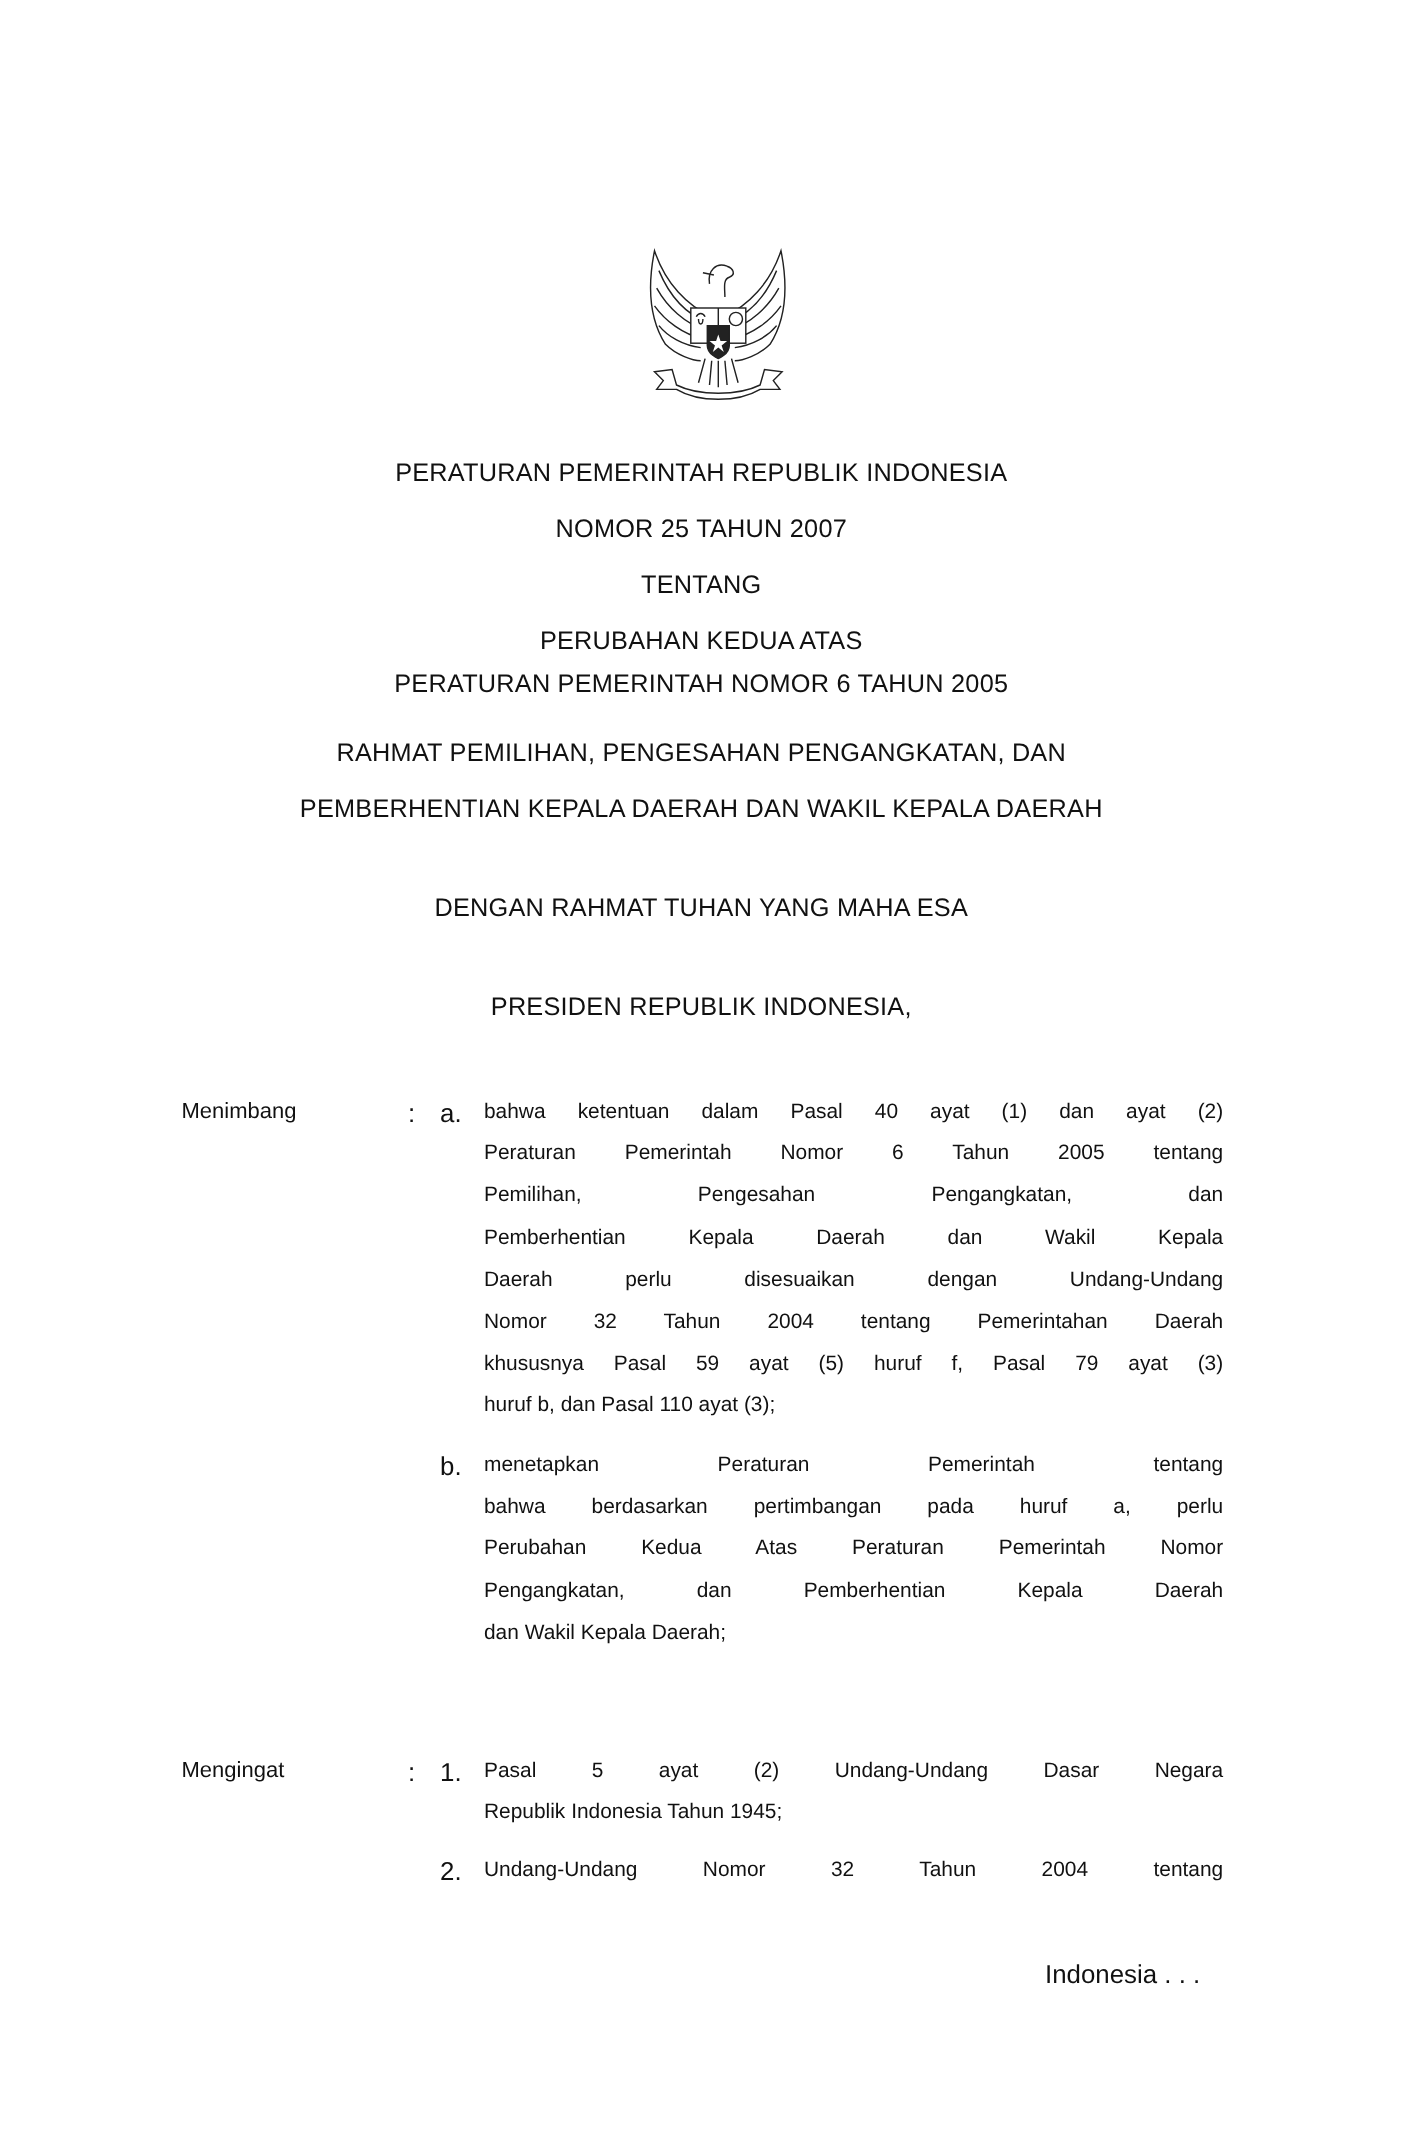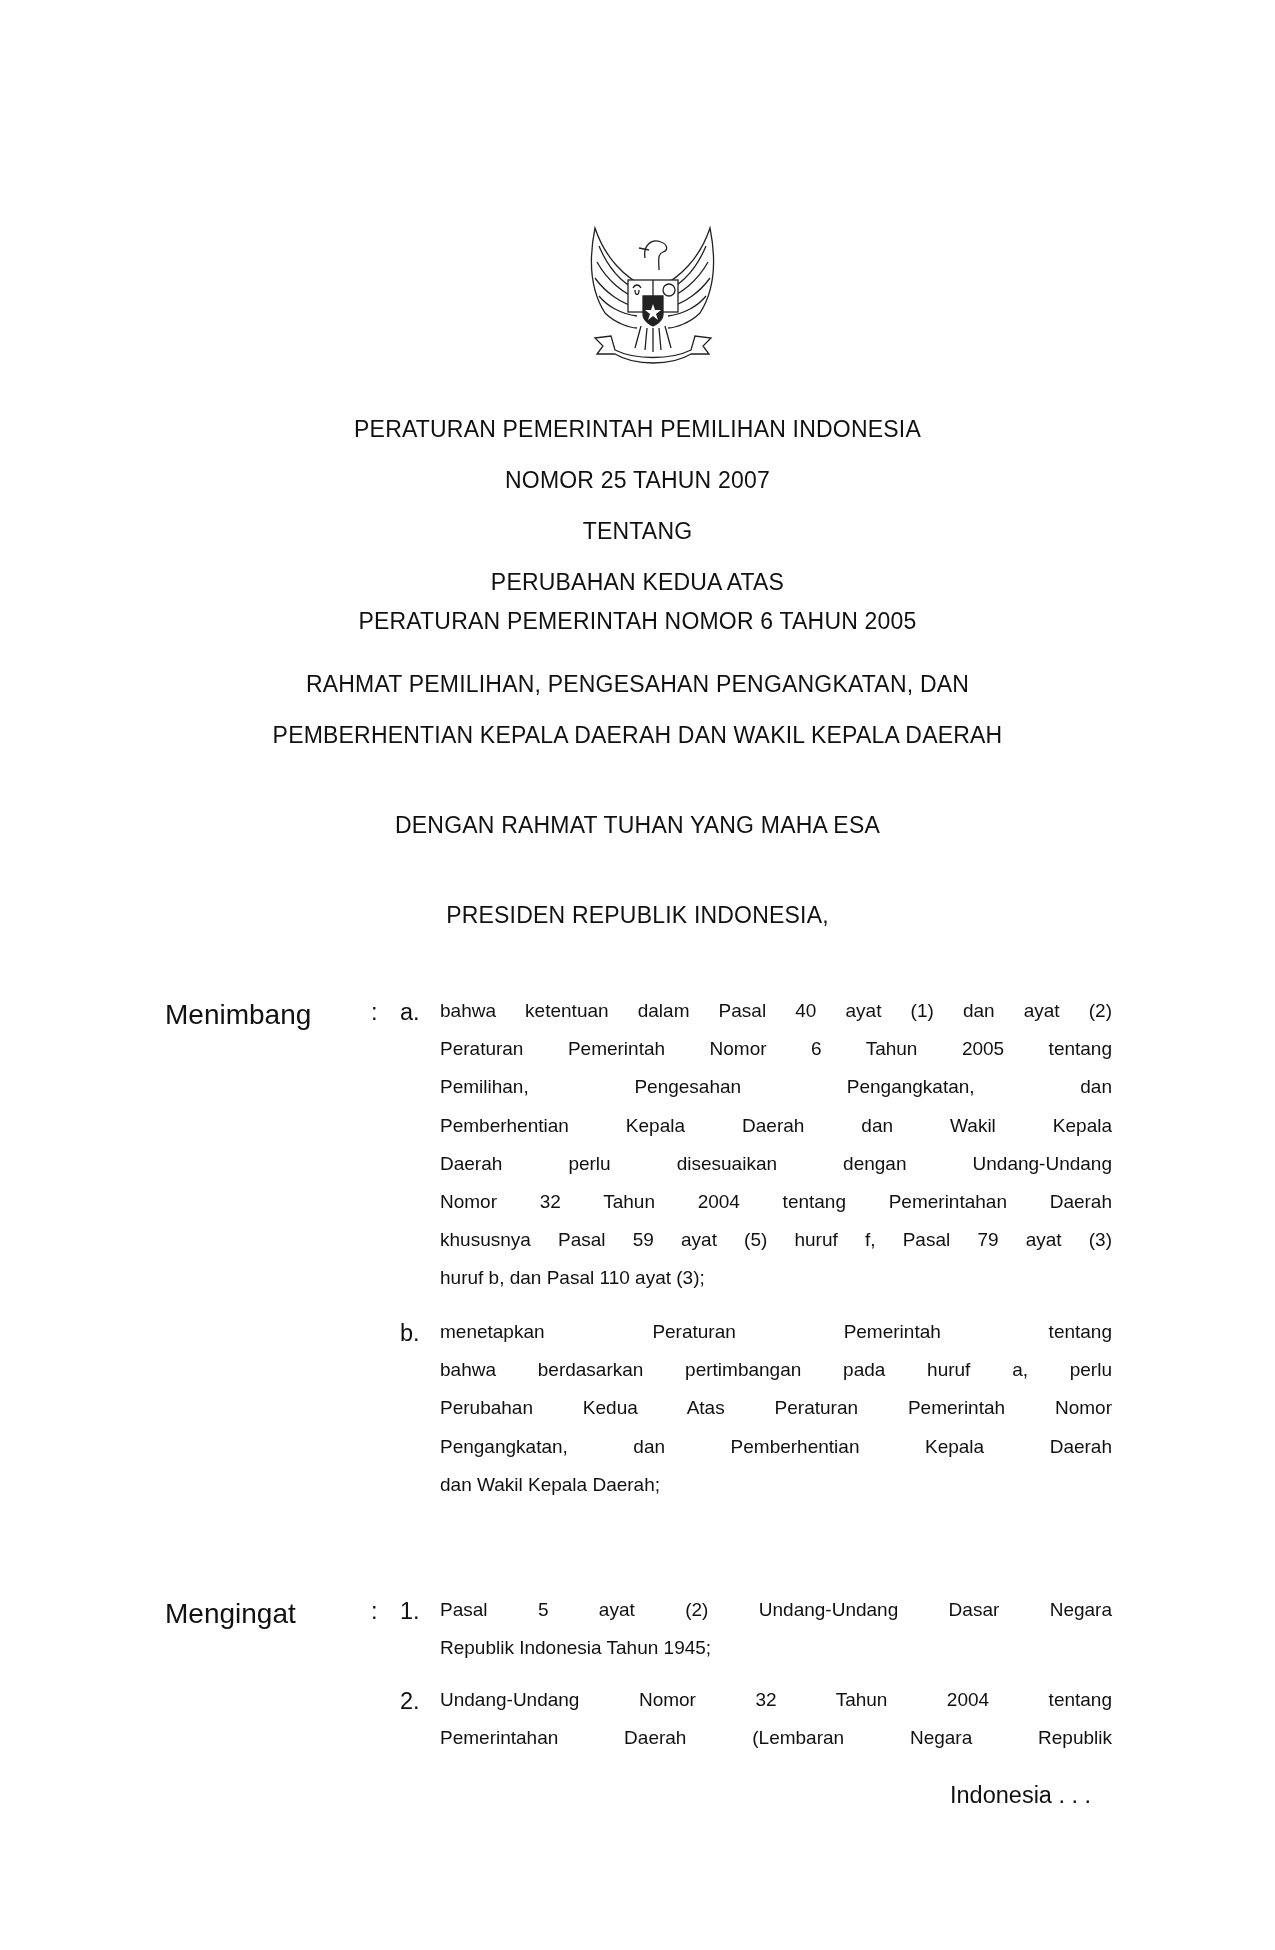--- a/index.html
+++ b/index.html
@@ -1,21 +1,21 @@
 <!DOCTYPE html>
 <html><head>
 <meta charset="utf-8">
 <style>
   html, body { margin: 0; padding: 0; background: #ffffff; }
   body { width: 1275px; height: 1950px; position: relative; overflow: hidden;
          font-family: "Liberation Sans", sans-serif; color: #111; }
   .emblem { position: absolute; left: 575px; top: 218px; width: 155px; height: 165px; }
   .title-line { position: absolute; left: 0; width: 1275px; text-align: center;
                 font-size: 23px; letter-spacing: 0.2px; }
-  .label { position: absolute; left: 165px; font-size: 28px; }
+  .label { position: absolute; left: 165px; font-size: 20px; }
   .colon { position: absolute; left: 371px; font-size: 23.5px; }
   .marker { position: absolute; font-size: 23.5px; }
   .para { position: absolute; left: 440px; width: 672px; font-size: 19px;
           line-height: 38.2px; text-align: justify; text-align-last: left; }
   .para .ln { display: block; text-align: justify; text-align-last: justify; white-space: nowrap; }
   .para .ln.last { text-align-last: left; }
   .footer { position: absolute; left: 950px; top: 1782px; font-size: 23.5px; }
 </style>
 </head>
 <body>
@@ -44,21 +44,21 @@
     <polygon points="78,86 80,92 86,92 81,96 83,102 78,98 73,102 75,96 70,92 76,92" fill="#fff" stroke="none"></polygon>
     <circle cx="94" cy="72" r="6"></circle>
     <path d="M58 70 C60 66 64 66 66 70 M60 72 C60 78 64 78 64 72"></path>
 
     <path d="M66 108 L60 130 M72 110 L70 132 M78 110 L78 134 M84 110 L86 132 M90 108 L96 130"></path>
 
     <path d="M20 120 L36 118 L40 132 C60 142 96 142 116 132 L120 118 L136 120 L128 128 L134 136 L116 136 C96 148 60 148 40 136 L22 136 L28 128 Z"></path>
   </svg>
 </div>
 
-<div class="title-line" style="top:416px">PERATURAN PEMERINTAH PEMILIHAN INDONESIA</div>
+<div class="title-line" style="top:416px">PERATURAN PEMERINTAH REPUBLIK INDONESIA</div>
 <div class="title-line" style="top:467px">NOMOR 25 TAHUN 2007</div>
 <div class="title-line" style="top:518px">TENTANG</div>
 <div class="title-line" style="top:569px">PERUBAHAN KEDUA ATAS</div>
 <div class="title-line" style="top:608px">PERATURAN PEMERINTAH NOMOR 6 TAHUN 2005</div>
 <div class="title-line" style="top:671px">RAHMAT PEMILIHAN, PENGESAHAN PENGANGKATAN, DAN</div>
 <div class="title-line" style="top:722px">PEMBERHENTIAN KEPALA DAERAH DAN WAKIL KEPALA DAERAH</div>
 
 <div class="title-line" style="top:812px">DENGAN RAHMAT TUHAN YANG MAHA ESA</div>
 <div class="title-line" style="top:902px">PRESIDEN REPUBLIK INDONESIA,</div>
 
@@ -89,16 +89,15 @@
 <div class="colon" style="top:1598px">:</div>
 <div class="marker" style="left:400px; top:1598px">1.</div>
 <div class="para" style="top:1591px">
   <span class="ln">Pasal 5 ayat (2) Undang-Undang Dasar Negara</span>
   <span class="ln last">Republik Indonesia Tahun 1945;</span>
 </div>
 
 <div class="marker" style="left:400px; top:1688px">2.</div>
 <div class="para" style="top:1681px">
   <span class="ln">Undang-Undang Nomor 32 Tahun 2004 tentang</span>
-  <span class="ln">Pemerintahan Daerah (Lembaran Negara Republik</span>
 </div>
 
 <div class="footer">Indonesia . . .</div>
 
 </body></html>

